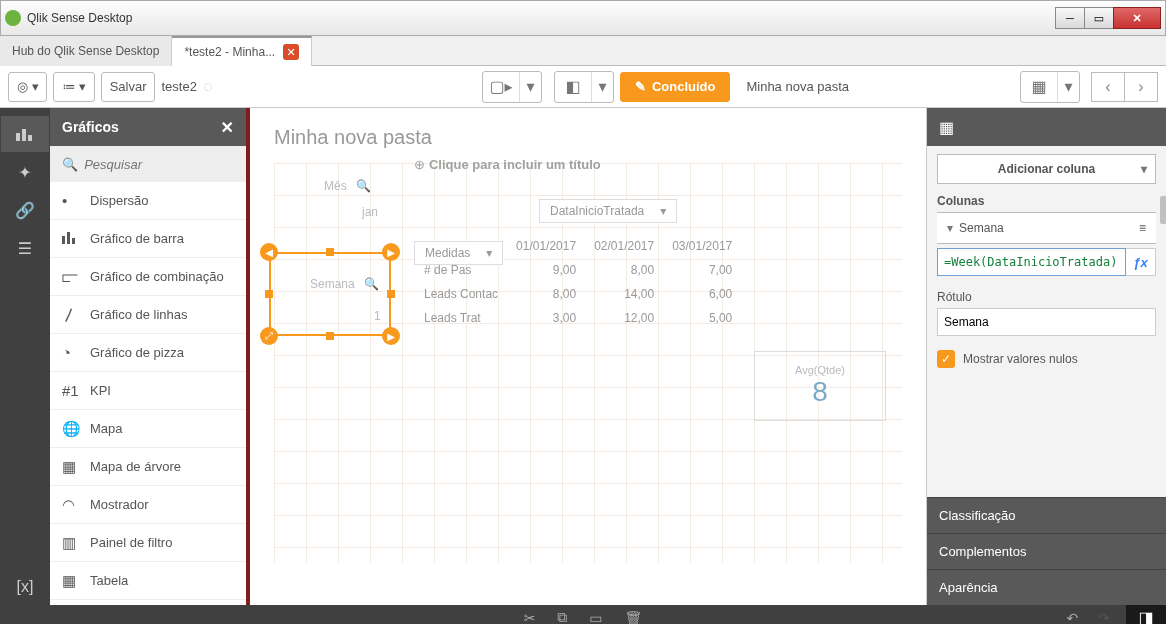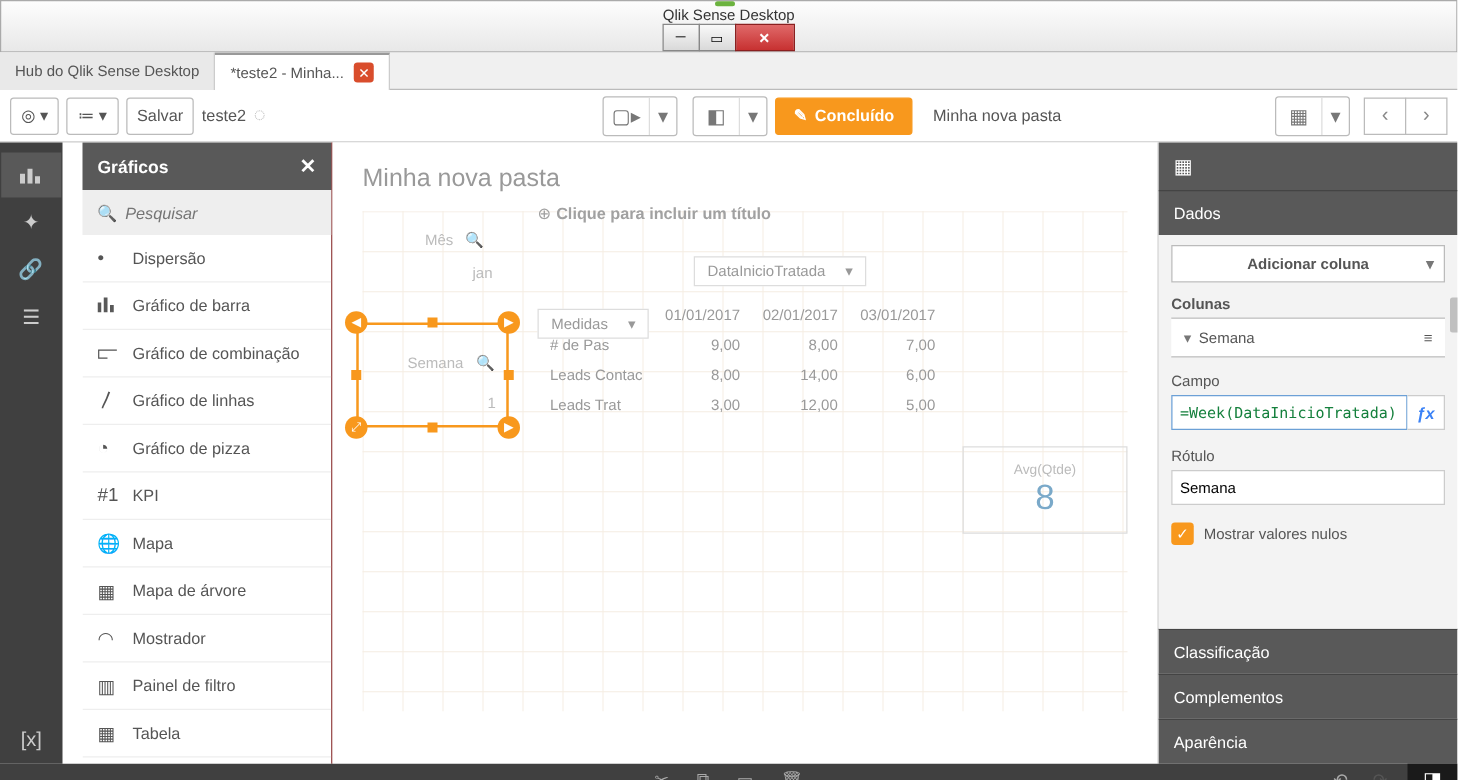--- a/index.html
+++ b/index.html
@@ -1,19 +1,19 @@
 <!DOCTYPE html>
 <html><head>
 <meta charset="utf-8">
 <style>
 * { box-sizing: border-box; margin: 0; padding: 0; font-family: Arial, sans-serif; }
 body { width: 1166px; height: 624px; overflow: hidden; background: #fff; }
 
 
-.window-chrome { display: flex; align-items: center; height: 42px; background: linear-gradient(#fdfdfd, #e8e8e8); border: 1px solid #aaa; padding: 0 4px; flex-direction: column; }
+.window-chrome { display: flex; align-items: center; height: 19px; background: linear-gradient(#fdfdfd, #e8e8e8); border: 1px solid #aaa; padding: 17px 4px; }
 .window-chrome .icon-green { width: 16px; height: 16px; background: #6cb33f; border-radius: 8px; margin-right: 6px; }
 .window-title { font-size: 12px; color: #333; flex: 1; }
 .win-btns { display: flex; }
 .win-btn { width: 30px; height: 22px; border: 1px solid #888; background: linear-gradient(#f9f9f9,#d9d9d9); display: flex; align-items: center; justify-content: center; font-size: 11px; margin-left: -1px; }
 .win-close { width: 48px; background: linear-gradient(#e06969,#c73131); border-color: #8a2020; color: #fff; font-weight: bold; }
 
 
 .tab-bar { background: #f0f0f0; height: 30px; display: flex; border-bottom: 1px solid #bbb; }
 .tab { height: 30px; padding: 0 12px; display: flex; align-items: center; font-size: 12px; border-right: 1px solid #ccc; color: #555; background: #e9e9e9; }
 .tab.active { background: #fff; border-top: 2px solid #999; }
@@ -35,21 +35,21 @@
 .main { display: flex; height: 497px; }
 
 
 .rail { width: 50px; background: #404040; display: flex; flex-direction: column; align-items: center; padding-top: 8px; gap: 2px; }
 .rail-item { width: 48px; height: 36px; display: flex; align-items: center; justify-content: center; color: #ccc; }
 .rail-item.active { background: #595959; }
 .rail-spacer { flex: 1; }
 .rail-bottom { width: 48px; height: 36px; display: flex; align-items: center; justify-content: center; color: #ccc; }
 
 
-.asset-panel { width: 200px; background: #fff; border-right: 1px solid #7f1d1d; display: flex; flex-direction: column; margin-left: 16px; }
+.asset-panel { width: 200px; background: #fff; border-right: 4px solid #7f1d1d; display: flex; flex-direction: column; }
 .asset-header { background: #595959; color: #fff; display: flex; align-items: center; padding: 0 12px; height: 38px; font-size: 14px; font-weight: bold; }
 .asset-header .close { margin-left: auto; font-size: 16px; }
 .asset-search { background: #eee; display: flex; align-items: center; padding: 0 12px; height: 36px; color: #999; font-size: 13px; gap: 6px; }
 .asset-search input { border: none; background: transparent; font-size: 13px; font-style: italic; color: #888; outline: none; width: 100%; }
 .asset-list { flex: 1; overflow-y: auto; }
 .asset-item { display: flex; align-items: center; gap: 10px; padding: 0 12px; height: 38px; border-bottom: 1px solid #eee; font-size: 13px; color: #555; }
 .asset-icon { width: 18px; font-size: 15px; color: #555; }
 
 
 .canvas { flex: 1; background: #fff; padding: 18px 24px; position: relative; overflow: hidden; }
@@ -314,33 +314,31 @@
         <div class="kpi-value">8</div>
       </div>
 
     </div>
   </div>
 
   <div class="prop-panel">
     <div class="prop-icon-head">
       <span>▦</span>
     </div>
-    <div class="prop-section">Dados</div>
     <div class="prop-body" style="position:relative; flex:1;">
       <div class="add-col-btn">
         <span>Adicionar coluna</span>
           <span class="chev">▾</span>
       </div>
       <div class="col-heading">Colunas</div>
       <div class="col-row">
         <span class="chev">▾</span>
         <span>Semana</span>
         <span class="menu">≡</span>
       </div>
-      <div style="font-size:12px; margin-top:12px; color:#555;">Campo</div>
       <div class="field-box">
         <input class="field-input" value="=Week(DataInicioTratada)" style="">
         <div class="fx-btn">ƒx</div>
       </div>
       <div style="font-size:12px; margin-top:14px; color:#555;">Rótulo</div>
       <input class="label-inp" value="Semana" style="">
       <div class="check-row">
         <div class="checkbox">✓</div>
         <span>Mostrar valores nulos</span>
       </div>

